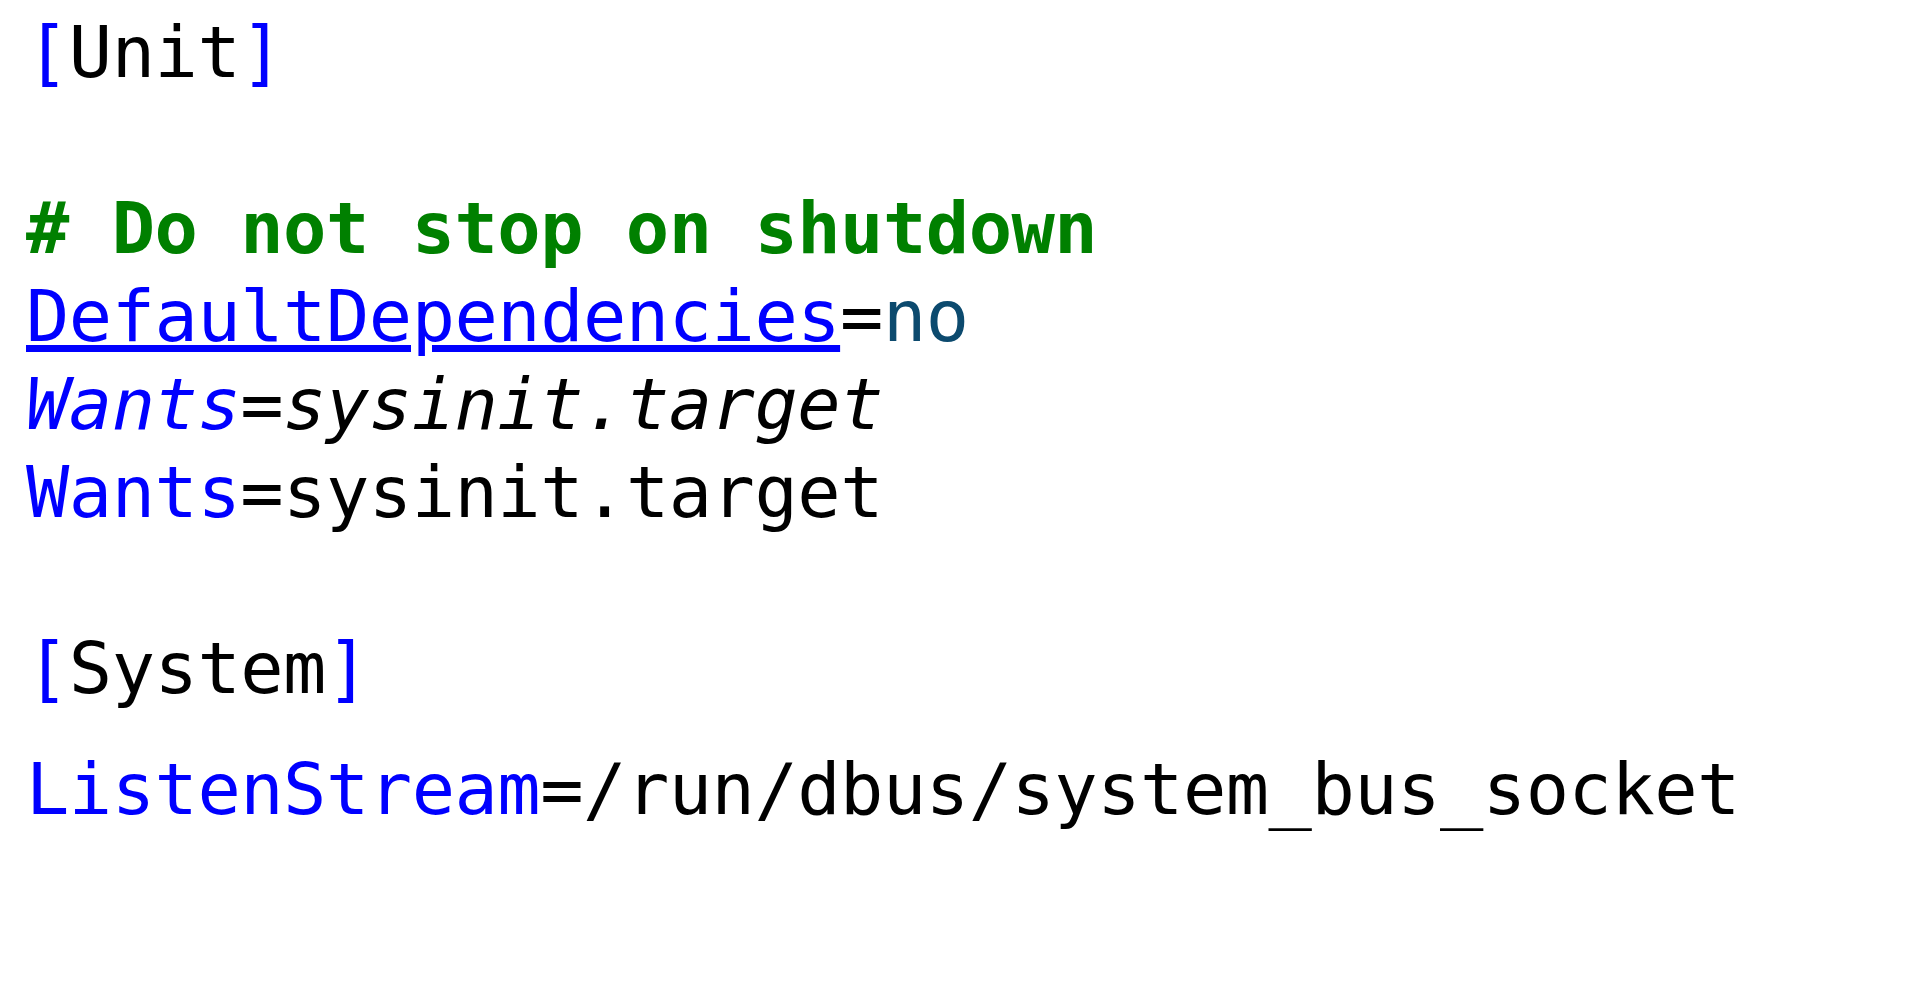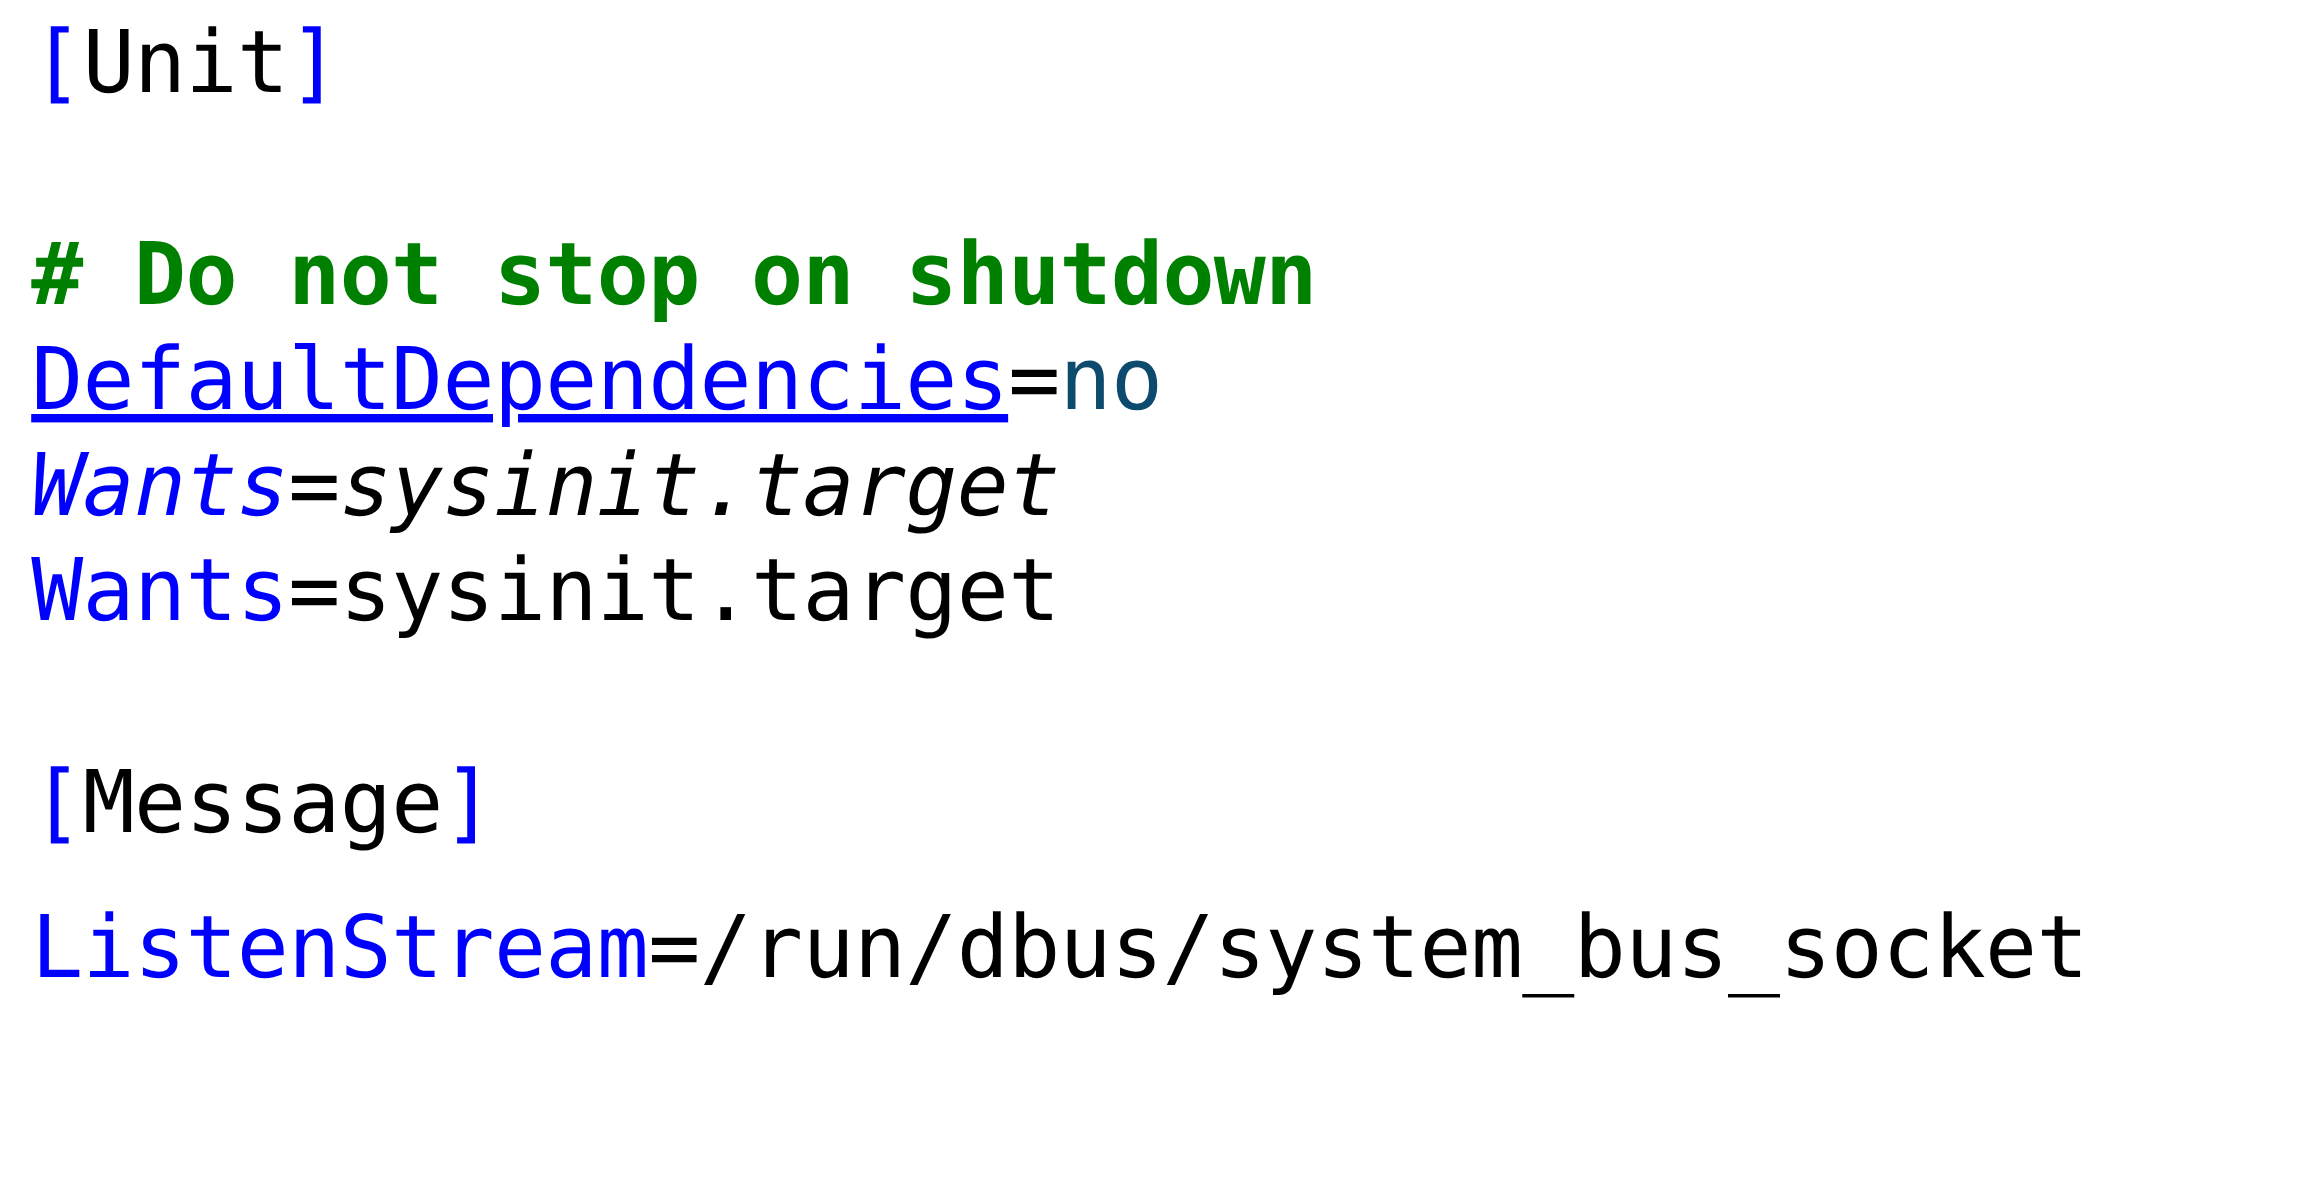--- a/index.html
+++ b/index.html
@@ -51,15 +51,15 @@
 </head>
 <body>
 
 <div id="code-listing" style="background: rgb(255, 255, 255);">
     <div class="code-line" style="top: 8px;"><span class="tok bracket" style="color: rgb(0, 0, 255);">[</span><span class="tok section" style="color: rgb(0, 0, 0);">Unit</span><span class="tok bracket" style="color: rgb(0, 0, 255);">]</span></div>
     <div class="code-line" style="top: 184px;"><span class="tok comment" style="color: rgb(0, 128, 0); font-weight: bold;"># Do not stop on shutdown</span></div>
     <div class="code-line" style="top: 272px;"><span class="tok key" style="color: rgb(0, 0, 255); text-decoration: underline;">DefaultDependencies</span><span class="tok eq" style="color: rgb(0, 0, 0);">=</span><span class="tok value" style="color: #0c4a6e;">no</span></div>
     <div class="code-line" style="top: 360px; font-style: italic;"><span class="tok key" style="color: rgb(0, 0, 255);">Wants</span><span class="tok eq" style="color: rgb(0, 0, 0);">=</span><span class="tok value" style="color: rgb(0, 0, 0);">sysinit.target</span></div>
     <div class="code-line" style="top: 448px;"><span class="tok key" style="color: rgb(0, 0, 255);">Wants</span><span class="tok eq" style="color: rgb(0, 0, 0);">=</span><span class="tok value" style="color: rgb(0, 0, 0);">sysinit.target</span></div>
     <div class="code-line blank" style="top: 536px;"></div>
-    <div class="code-line" style="top: 624px;"><span class="tok bracket" style="color: rgb(0, 0, 255);">[</span><span class="tok section" style="color: rgb(0, 0, 0);">Message</span><span class="tok bracket" style="color: rgb(0, 0, 255);">]</span></div>
+    <div class="code-line" style="top: 624px;"><span class="tok bracket" style="color: rgb(0, 0, 255);">[</span><span class="tok section" style="color: rgb(0, 0, 0);">System</span><span class="tok bracket" style="color: rgb(0, 0, 255);">]</span></div>
     <div class="code-line" style="top: 712px; margin-top: 33px;"><span class="tok key" style="color: rgb(0, 0, 255);">ListenStream</span><span class="tok eq" style="color: rgb(0, 0, 0);">=</span><span class="tok value" style="color: rgb(0, 0, 0);">/run/dbus/system_bus_socket</span></div>
   </div>
 
 </body></html>

